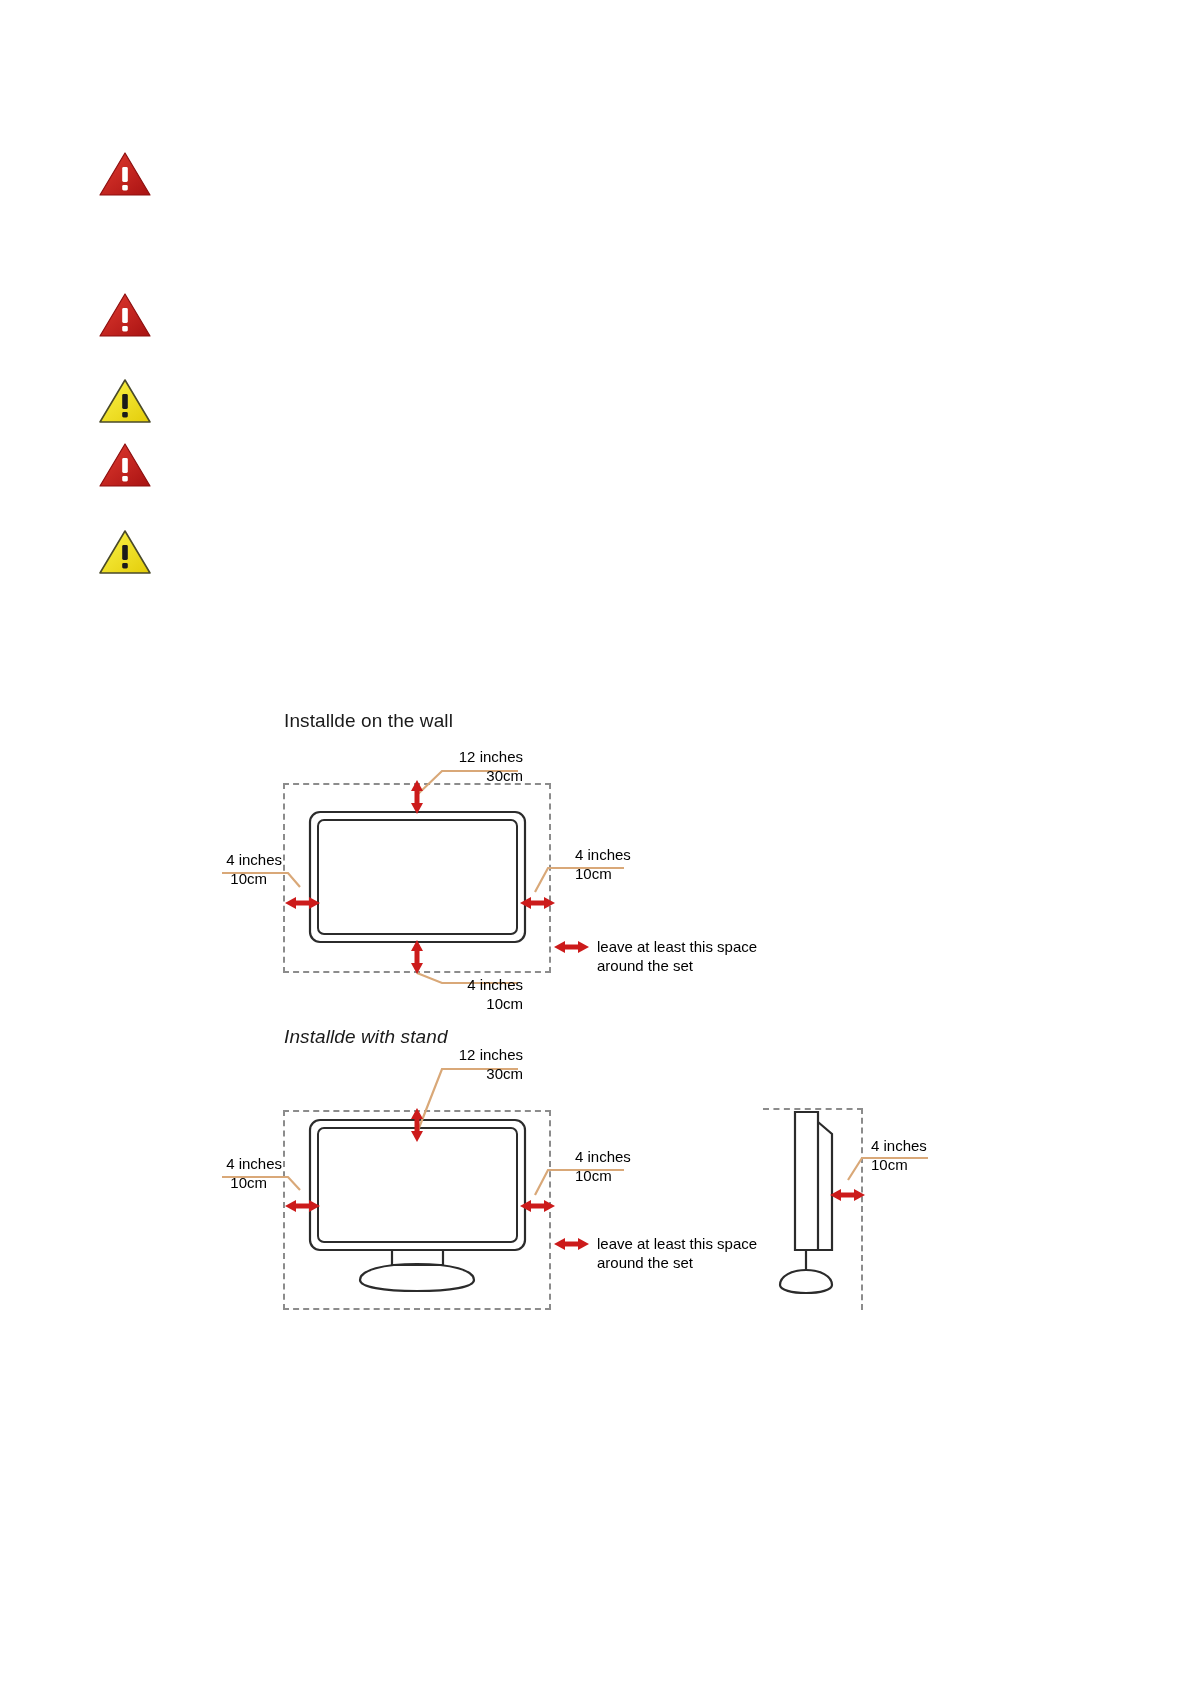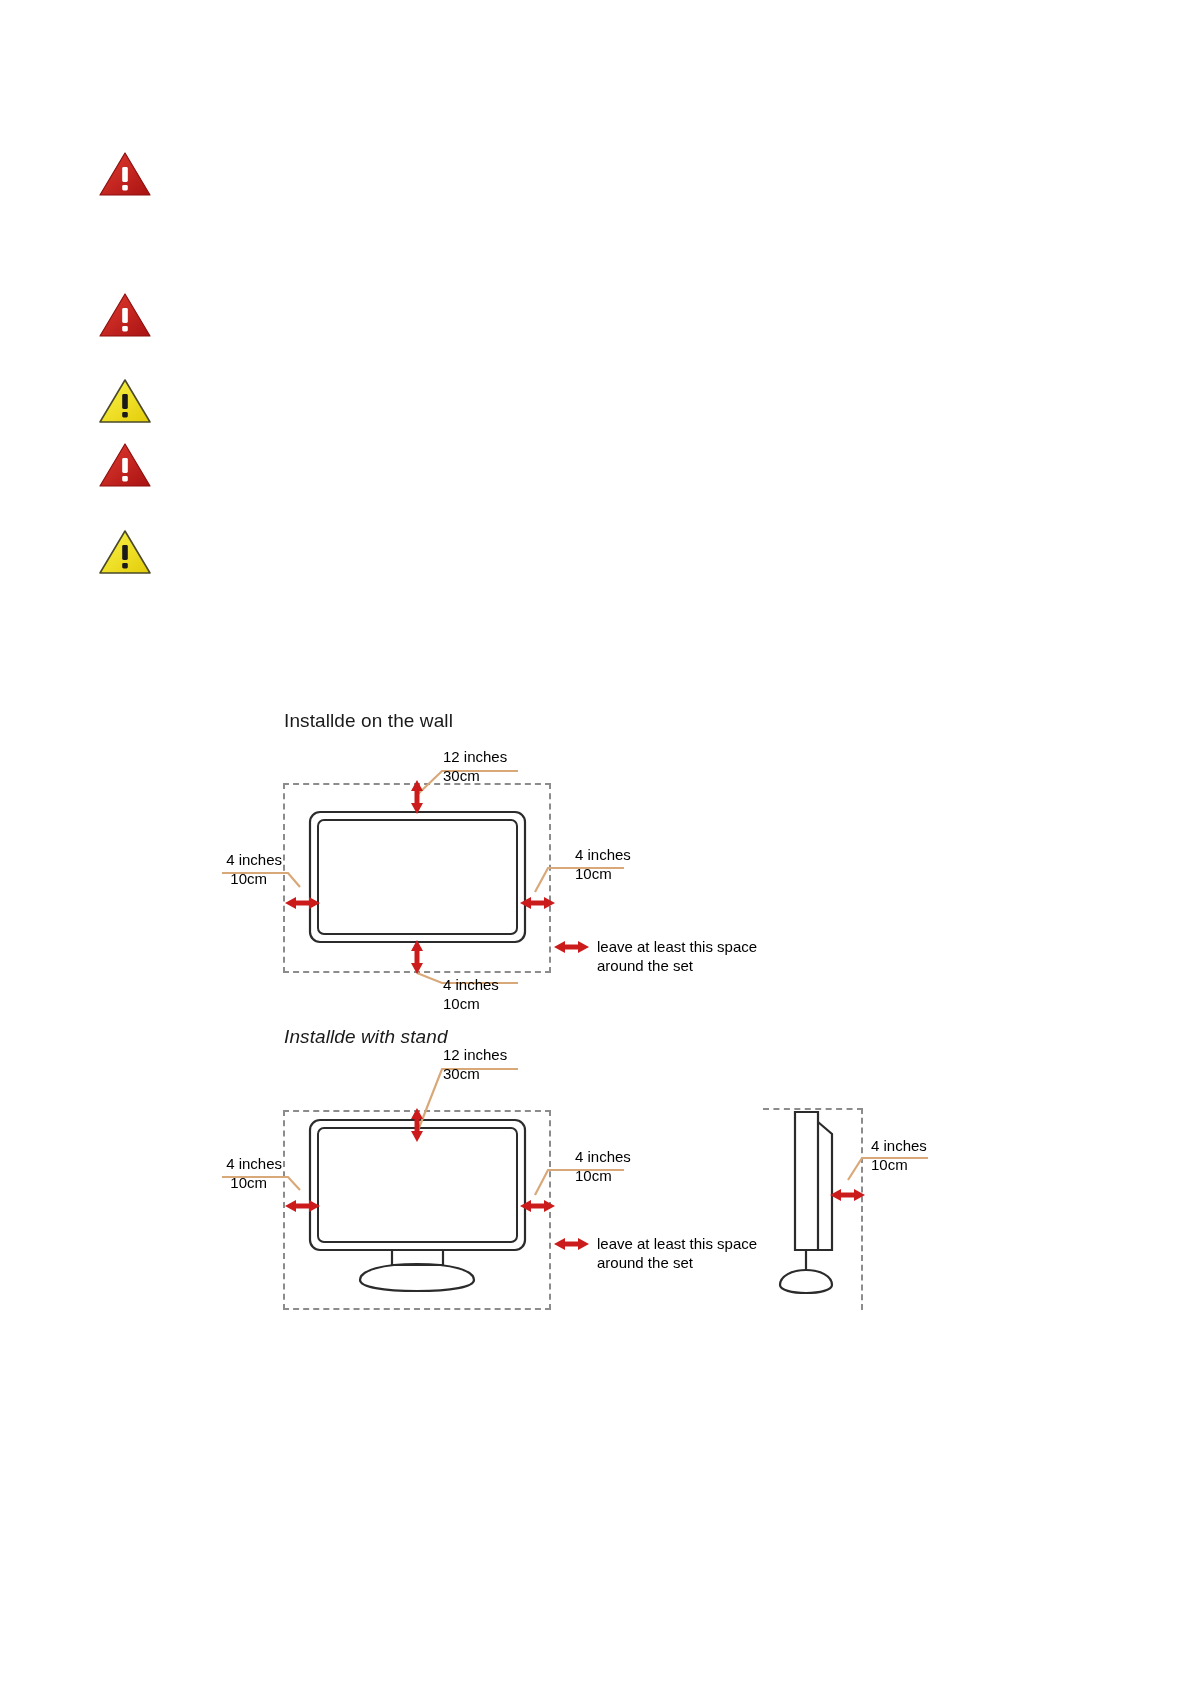--- a/index.html
+++ b/index.html
@@ -62,21 +62,21 @@
     position: absolute;
     border-top: 2px dashed #8c8c8c;
   }
   .label {
     position: absolute;
     font-size: 15px;
     line-height: 19px;
     color: #000;
     white-space: nowrap;
   }
-  .label.center { text-align: left; }
+  .label.center { text-align: right; }
   .label.right  { text-align: right; }
 
   .svg-layer {
     position: absolute;
     left: 0; top: 0;
     width: 1191px;
     height: 640px;
     overflow: visible;
     pointer-events: none;
   }

